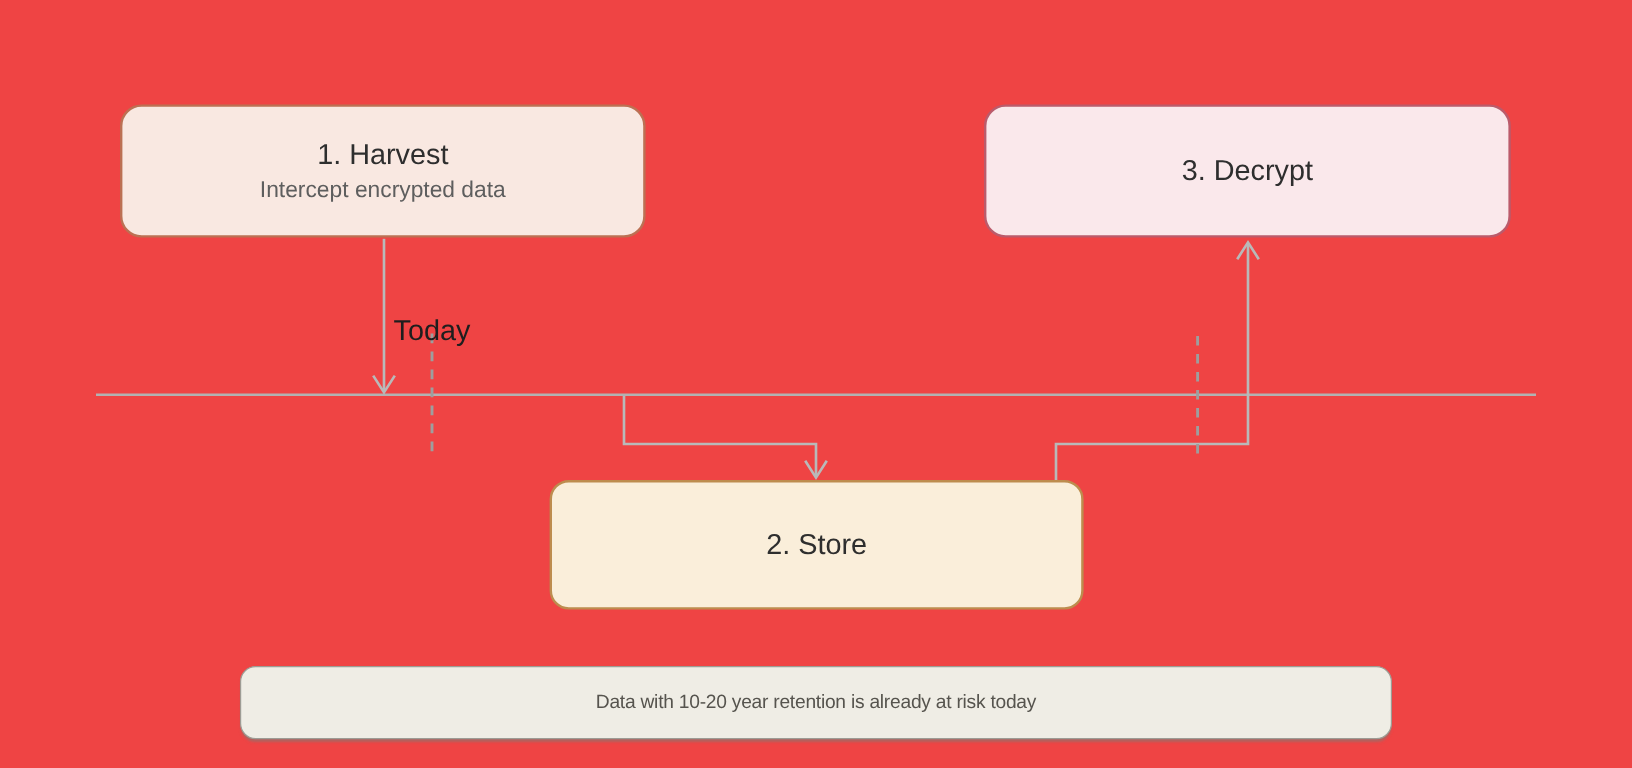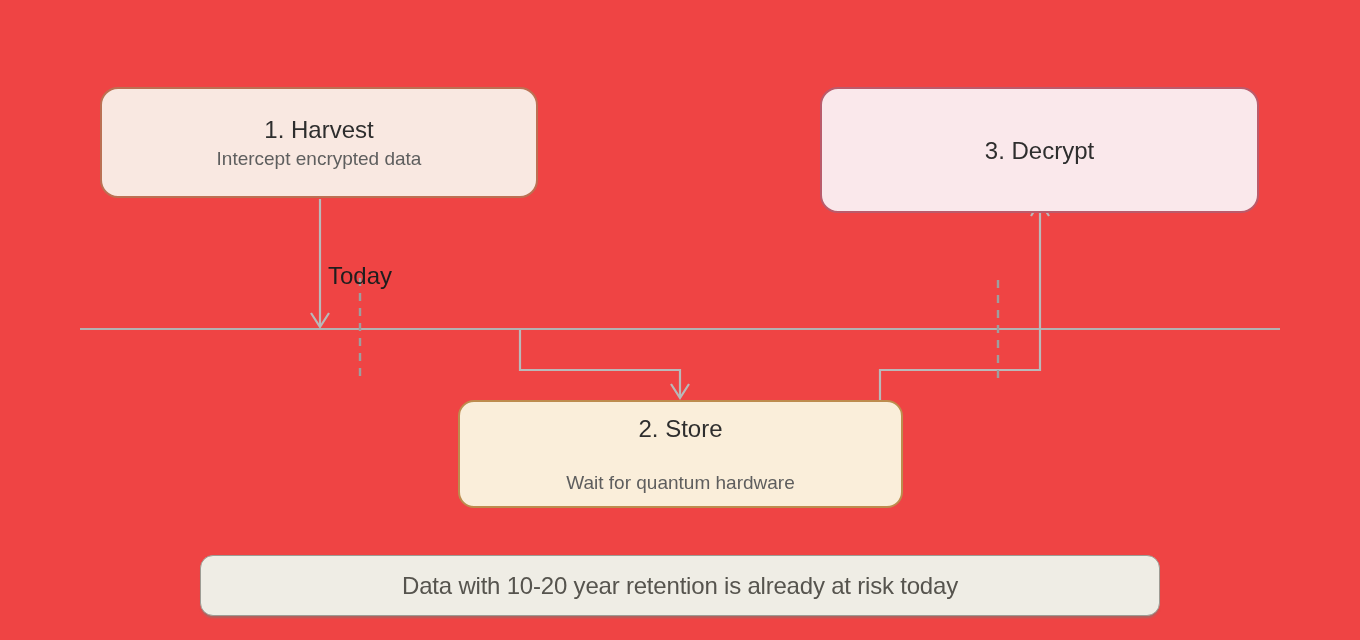--- a/index.html
+++ b/index.html
@@ -26,21 +26,21 @@
     border: 2px solid #999;
     border-radius: 18px;
     display: flex;
     flex-direction: column;
     align-items: center;
     justify-content: center;
     gap: 3px;
     text-align: center;
   }
   .node-harvest { left: 100px; top: 87px;  width: 438px; height: 111px; background: #f9e8e1; border-color: #bc7053; }
-  .node-decrypt { left: 820px; top: 87px;  width: 439px; height: 126px; background: #fae8eb; border-color: #bb5b6b; }
+  .node-decrypt { left: 820px; top: 87px;  width: 439px; height: 111px; background: #fae8eb; border-color: #bb5b6b; }
   .node-store   { left: 458px; top: 400px; width: 445px; height: 108px; background: #faeeda; border-color: #bd8c4e; border-radius: 16px; gap: 28px; }
   .node-title {
     font-size: 24px;
     line-height: 29px;
     color: #2e2e2e;
   }
   .node-subtitle {
     font-size: 19px;
     line-height: 24px;
     color: #5e5e5e;
@@ -64,21 +64,21 @@
     box-sizing: border-box;
     background: #efede5;
     border: 1.5px solid #9d9c94;
     border-radius: 13px;
     box-shadow: 0 3px 2px -1px rgba(125,123,116,0.55);
     display: flex;
     align-items: center;
     justify-content: center;
   }
   .note-text {
-    font-size: 24px;
+    font-size: 16px;
     color: #56544e;
     letter-spacing: -0.2px;
   }
 </style>
 </head>
 <body>
 
 <div class="canvas">
 
   <svg class="connector-layer" viewBox="0 0 1360 640" width="1360" height="640">
@@ -103,21 +103,20 @@
     <div class="node-title">1. Harvest</div>
     <div class="node-subtitle">Intercept encrypted data</div>
   </div>
 
   <div class="node node-decrypt" style="background: rgb(250, 232, 235); border-color: rgb(187, 91, 107);">
     <div class="node-title">3. Decrypt</div>
   </div>
 
   <div class="node node-store" style="background: rgb(250, 238, 218); border-color: rgb(189, 140, 78);">
     <div class="node-title">2. Store</div>
-    <div class="node-subtitle">Wait for quantum hardware</div>
   </div>
 
   <div class="tl-label tl-label-today">Today</div>
 
   <div class="note-box">
     <span class="note-text">Data with 10-20 year retention is already at risk today</span>
   </div>
 
 </div>
 

